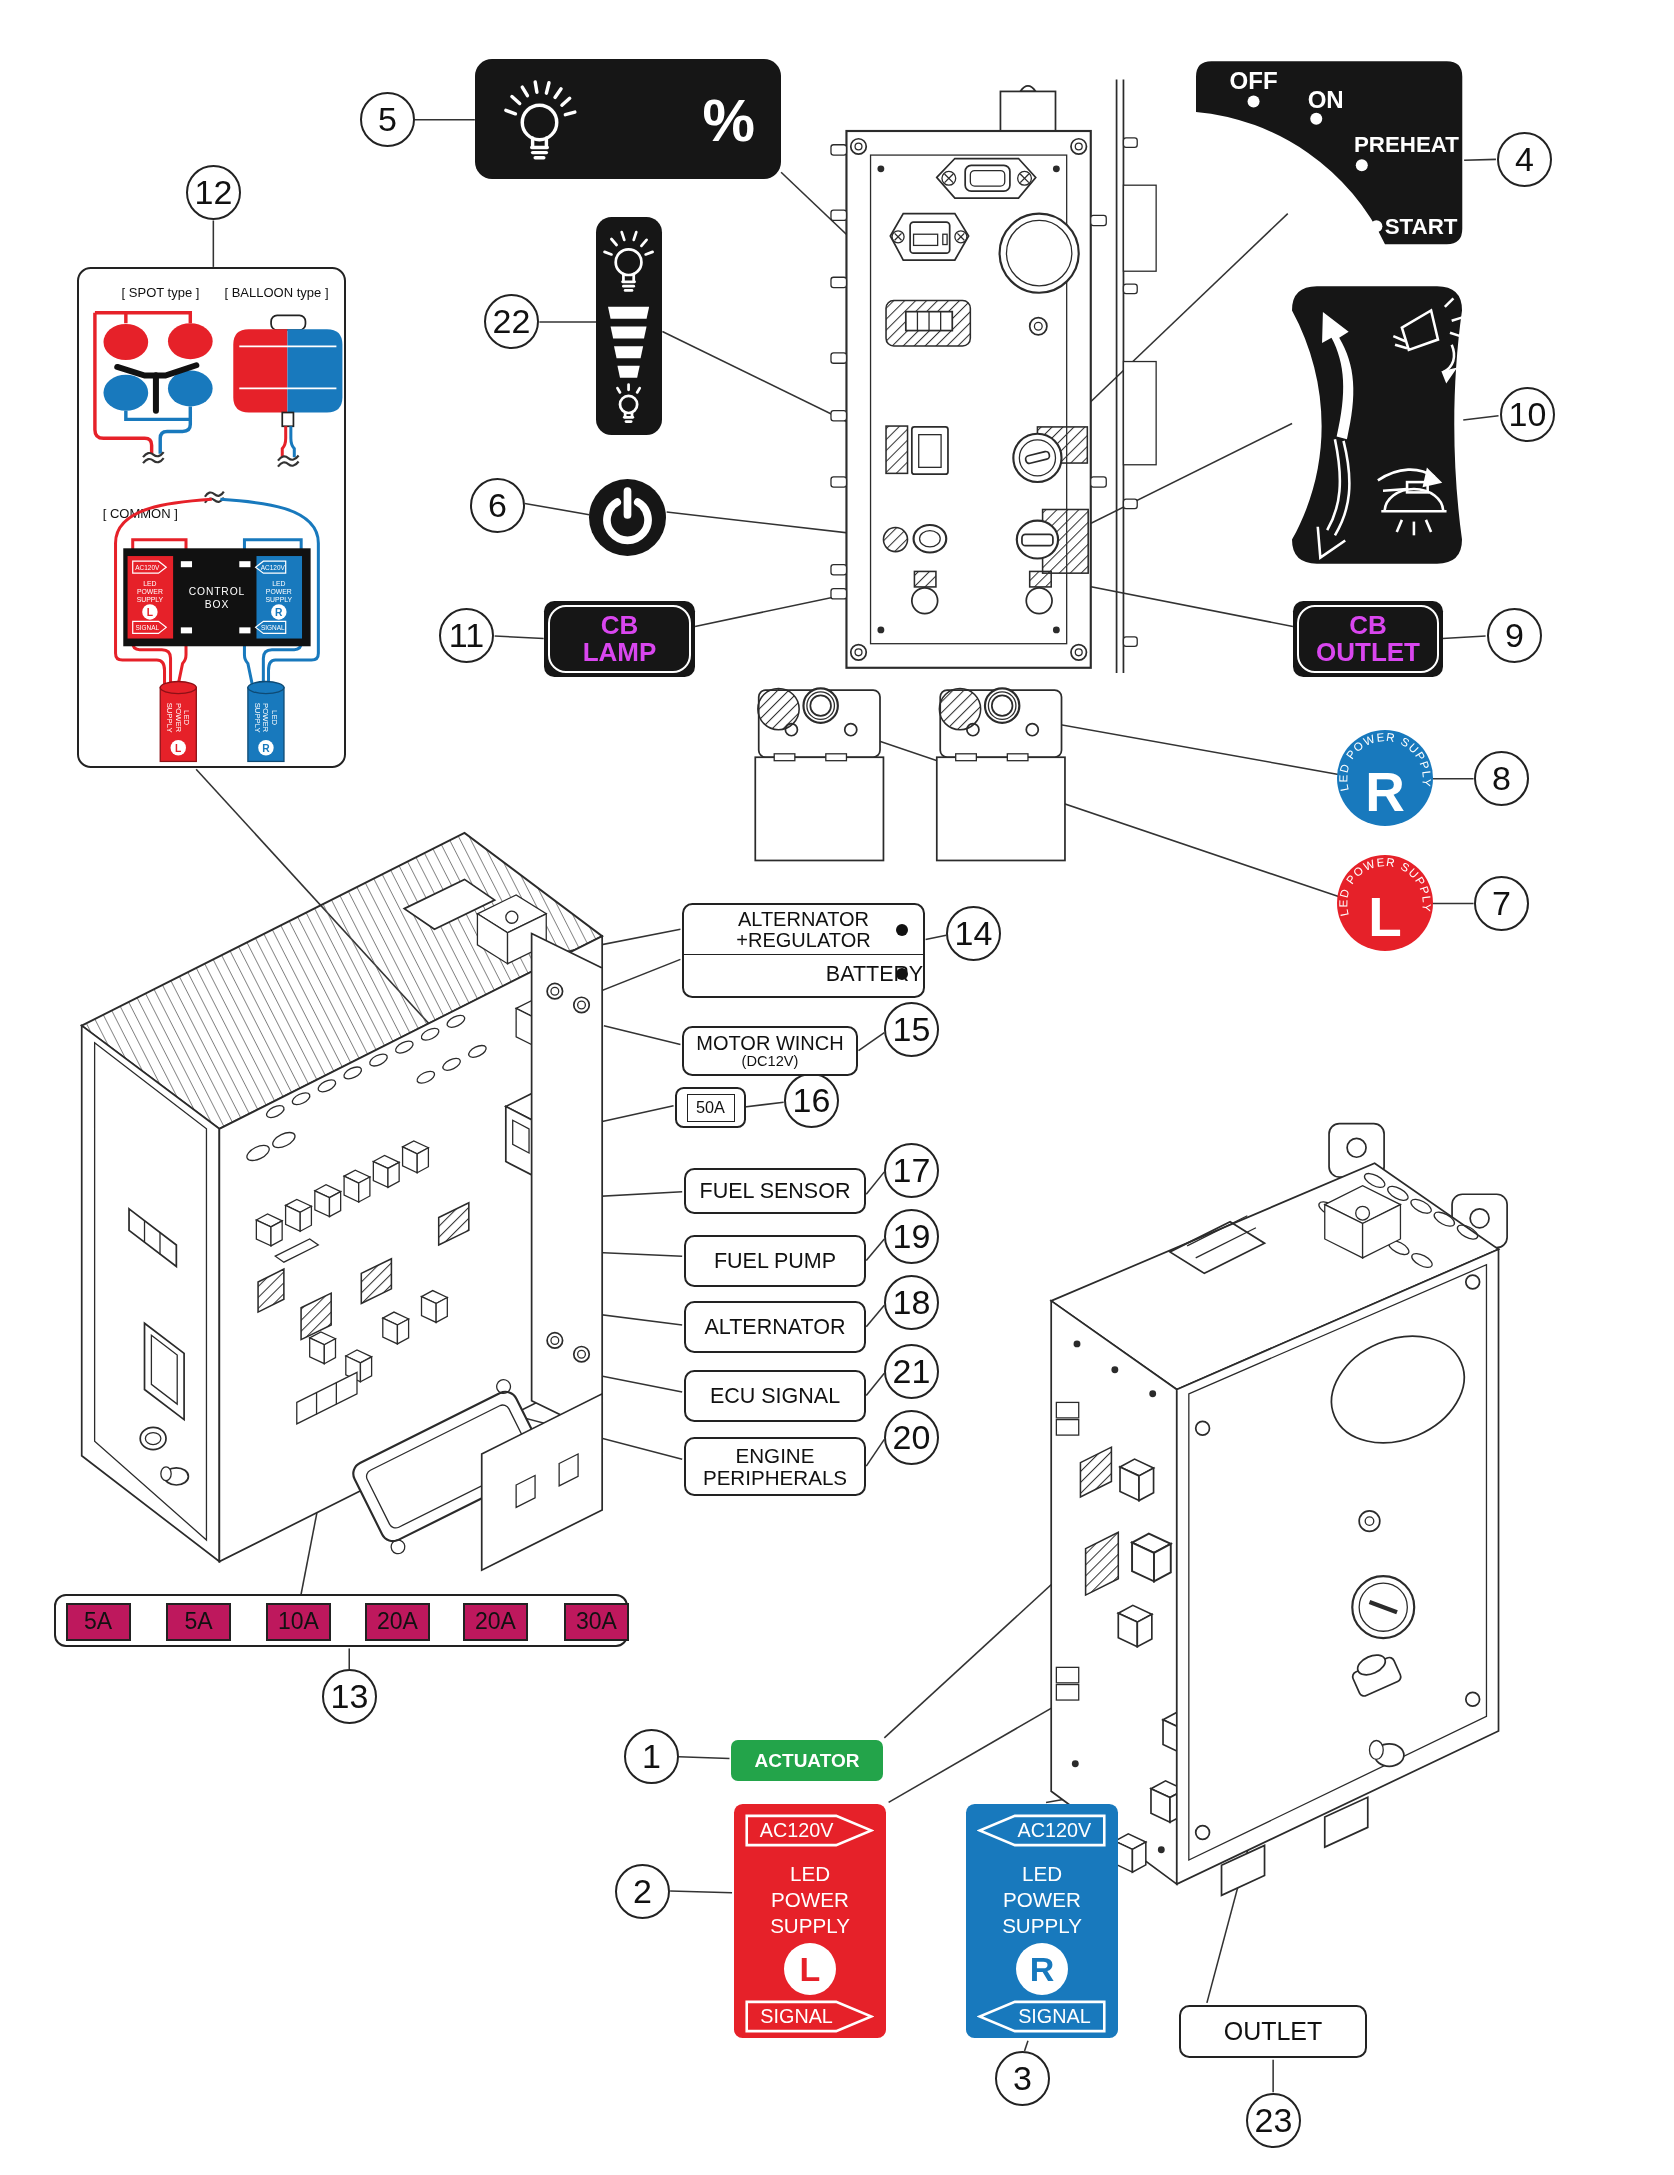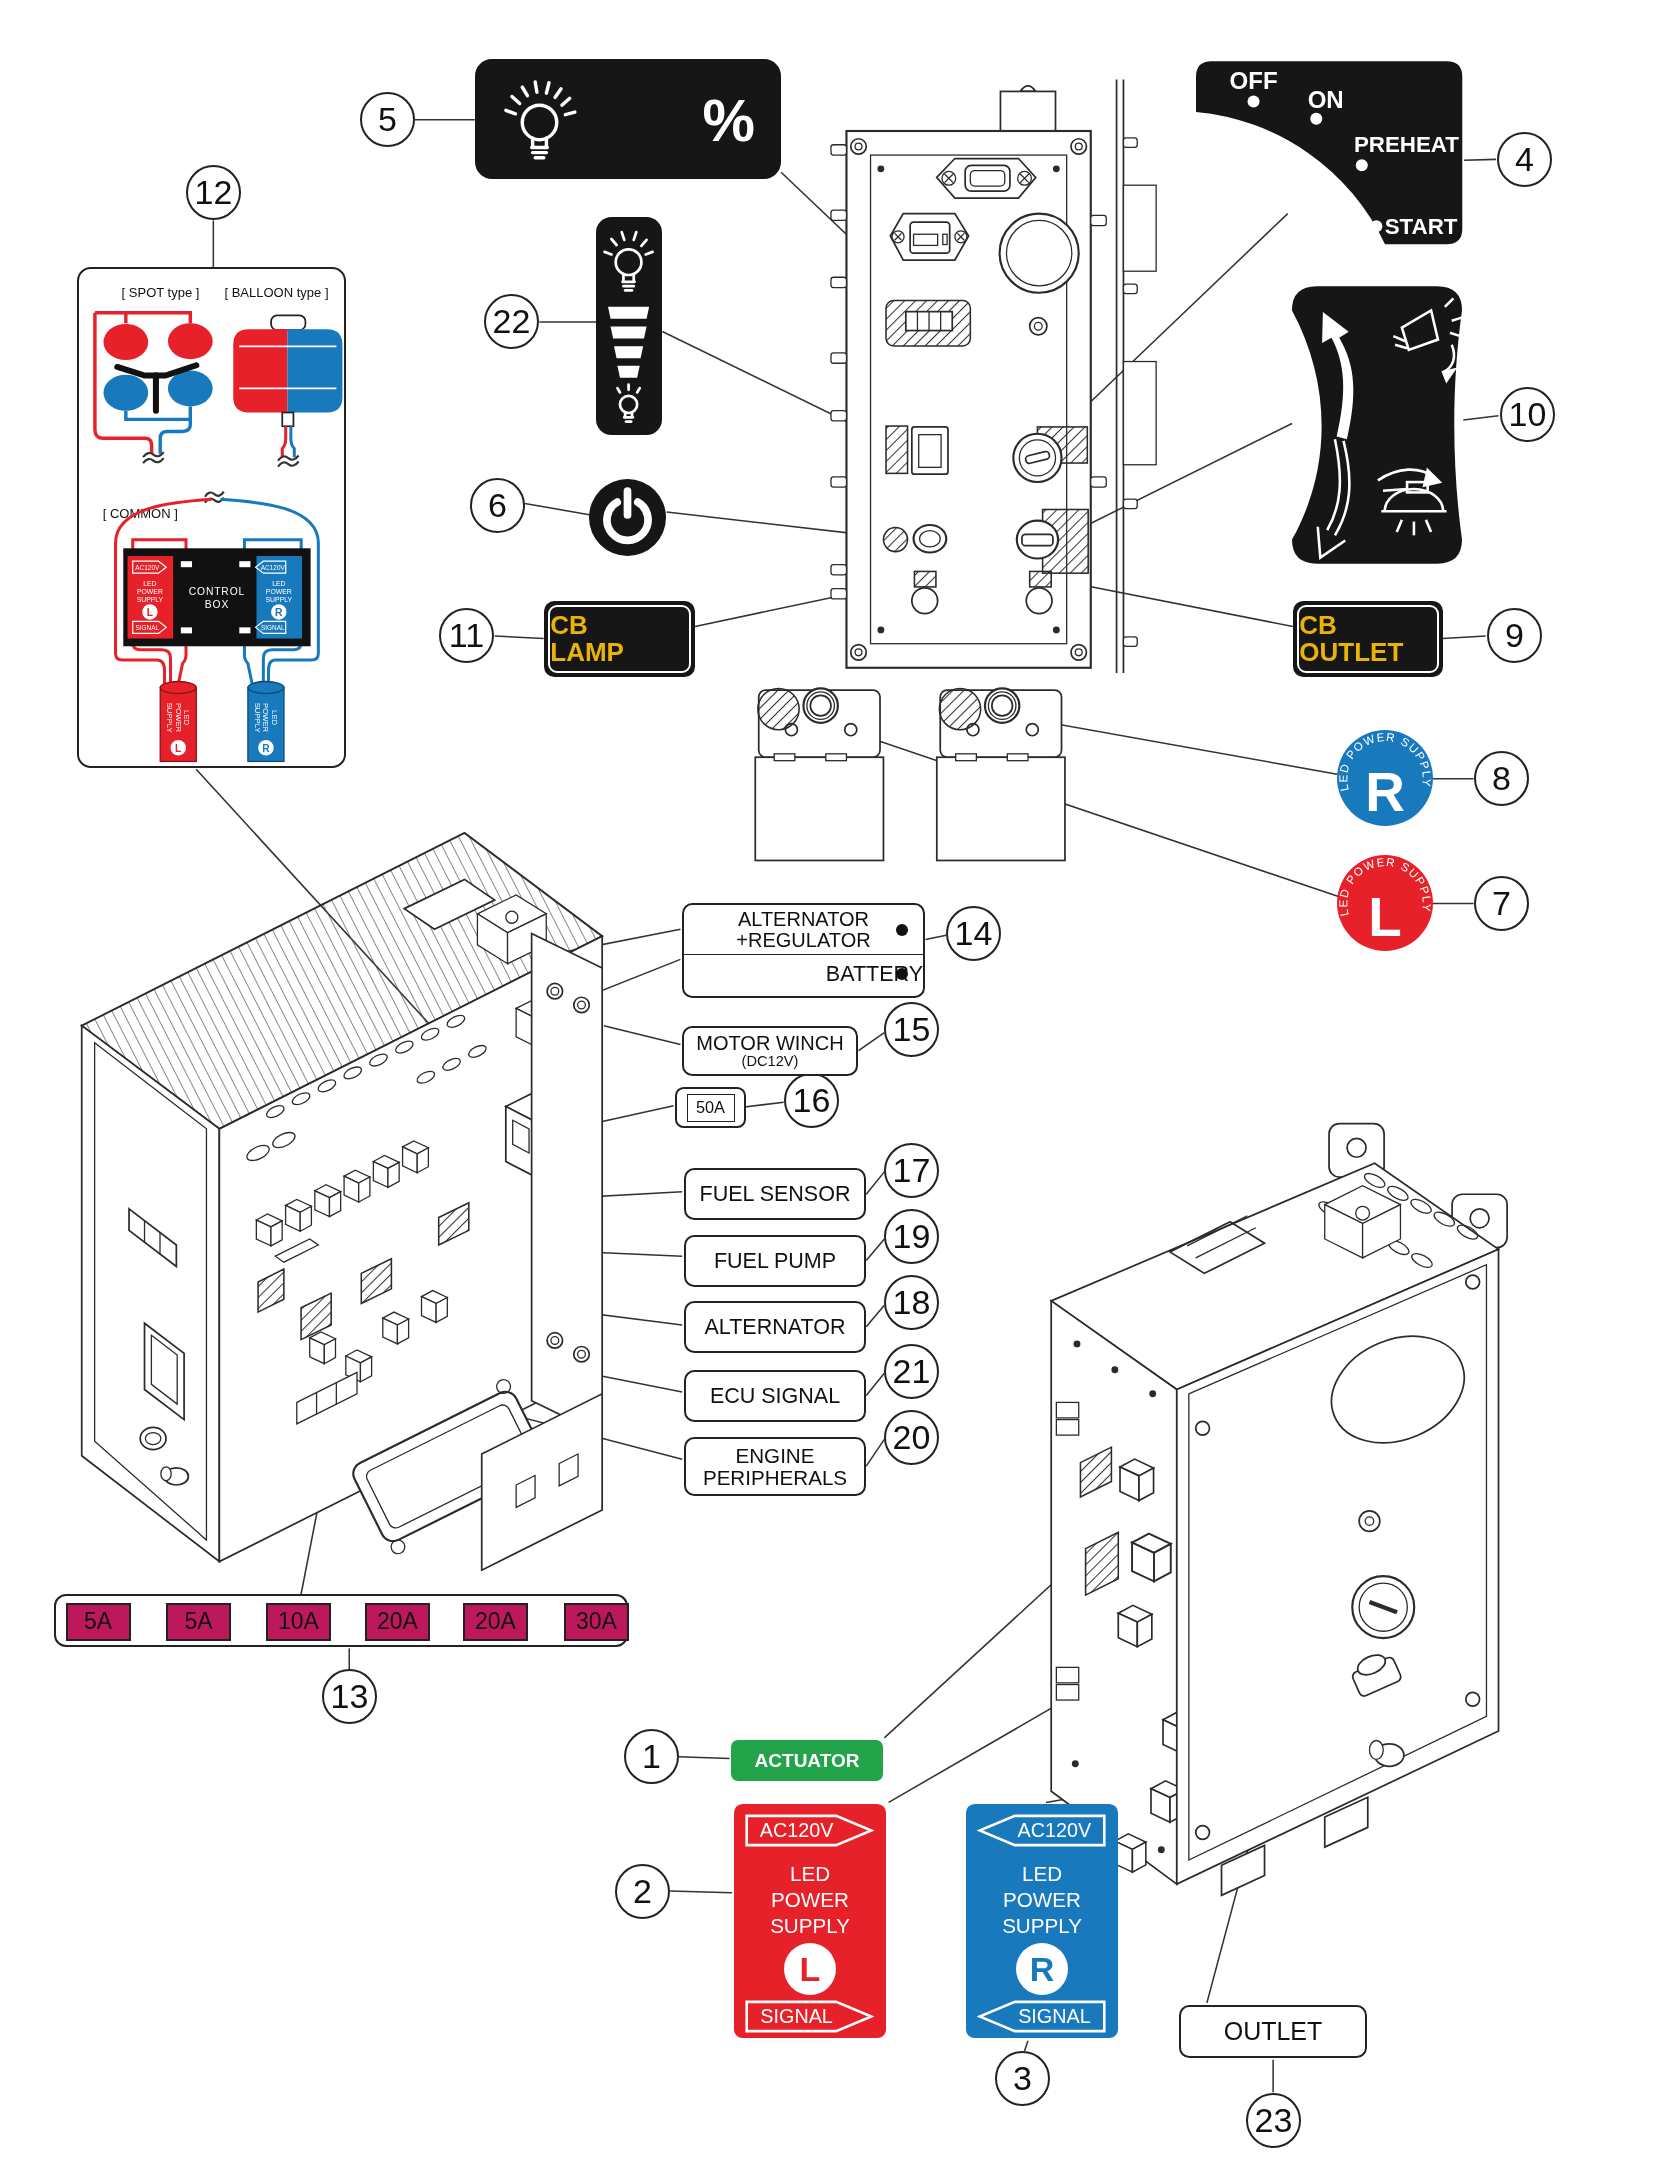--- a/index.html
+++ b/index.html
@@ -18,22 +18,22 @@
   
   .callout{position:absolute;width:55px;height:55px;border:2.6px solid #222;border-radius:50%;background:#fff;
     display:flex;align-items:center;justify-content:center;font-size:34px;color:#111;box-sizing:border-box}
   
   .lbl{position:absolute;border:2.6px solid #222;border-radius:10.3px;background:#fff;display:flex;
     align-items:center;justify-content:center;text-align:center;color:#111;font-size:21.5px;box-sizing:border-box}
   .lbl .sub{font-size:14.6px}
   
   .blk{position:absolute;background:#161616;border-radius:17px;box-sizing:border-box}
   .cb{position:absolute;background:#161616;border-radius:10.3px;padding:4.3px;box-sizing:border-box}
-  .cb .in{width:100%;height:100%;border:2.6px solid #fff;border-radius:9px;display:flex;flex-direction:column;
-    justify-content:center;color:#eab308;font-weight:bold;font-size:26px;line-height:27.5px;box-sizing:border-box}
+  .cb .in{width:100%;height:100%;border:2.6px solid #fff;border-radius:18px;display:flex;flex-direction:column;
+    align-items:center;justify-content:center;color:#d946ef;font-weight:bold;font-size:26px;line-height:27.5px;box-sizing:border-box}
   
   .fusestrip{position:absolute;border:2.6px solid #222;border-radius:12px;background:#fff;box-sizing:border-box}
   .fuse{position:absolute;border:2.2px solid #222;background:#be185d;display:flex;align-items:center;justify-content:center;
     font-size:23px;color:#111;box-sizing:border-box}
   
   .ps{position:absolute;width:152px;height:234px;border-radius:8.6px;color:#fff;box-sizing:border-box}
   .ps .mid{position:absolute;top:57px;left:0;width:100%;text-align:center;font-size:20.6px;line-height:26px}
   .ps .cir{position:absolute;left:50px;top:139px;width:52px;height:52px;background:#fff;border-radius:50%;
     display:flex;align-items:center;justify-content:center;font-size:34px;font-weight:bold}
   .actuator{position:absolute;background:#23A44A;border-radius:6.9px;color:#fff;font-weight:bold;font-size:19px;
@@ -788,21 +788,21 @@
   <span style="font-size:20px;line-height:20.6px">MOTOR WINCH</span>
   <span class="sub">(DC12V)</span>
 </div>
 
 <div class="l16" style="left:675px;top:1087px;width:71px;height:41px">
   <div class="in">
         <span>50A</span>
       </div>
 </div>
 
-<div class="lbl" style="left:684px;top:1168px;width:182px;height:52px">
+<div class="lbl" style="left:684px;top:1168px;width:182px;height:46px">
   <span>FUEL SENSOR</span>
 </div>
 <div class="lbl" style="left:684px;top:1235px;width:182px;height:52px">
   <span>FUEL PUMP</span>
 </div>
 <div class="lbl" style="left:684px;top:1301px;width:182px;height:52px">
   <span>ALTERNATOR</span>
 </div>
 <div class="lbl" style="left:684px;top:1370px;width:182px;height:52px">
   <span>ECU SIGNAL</span>

